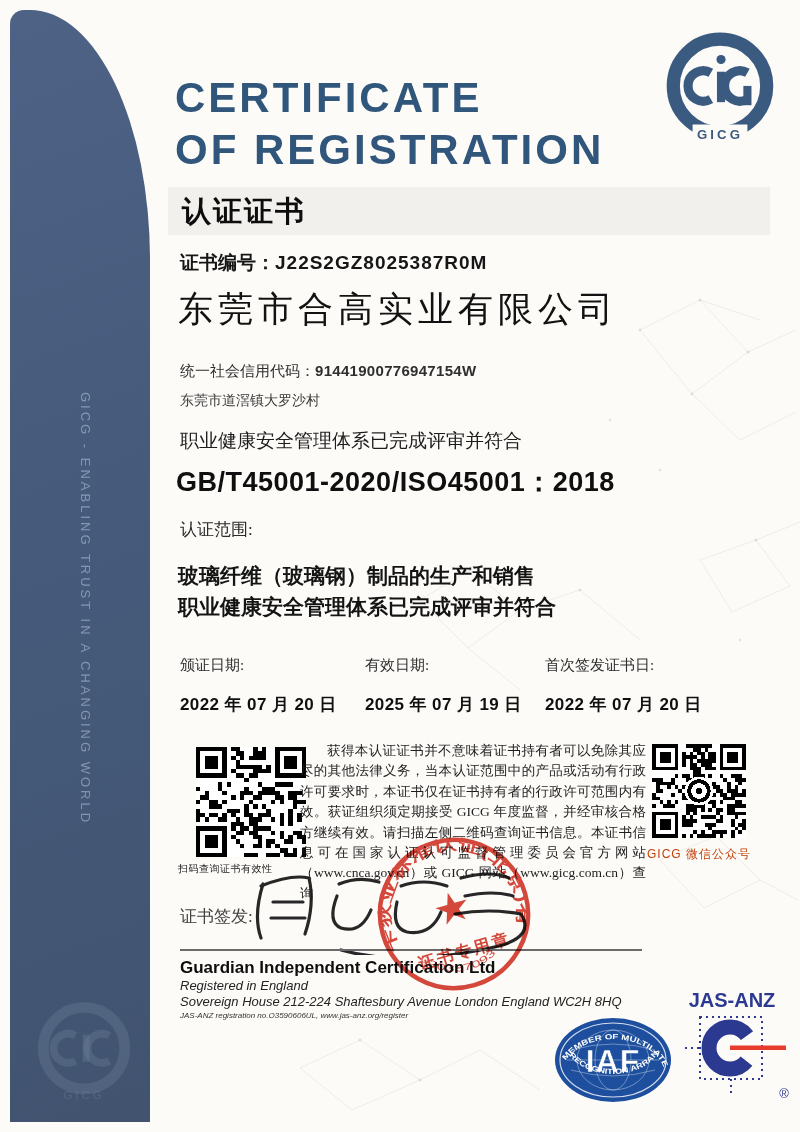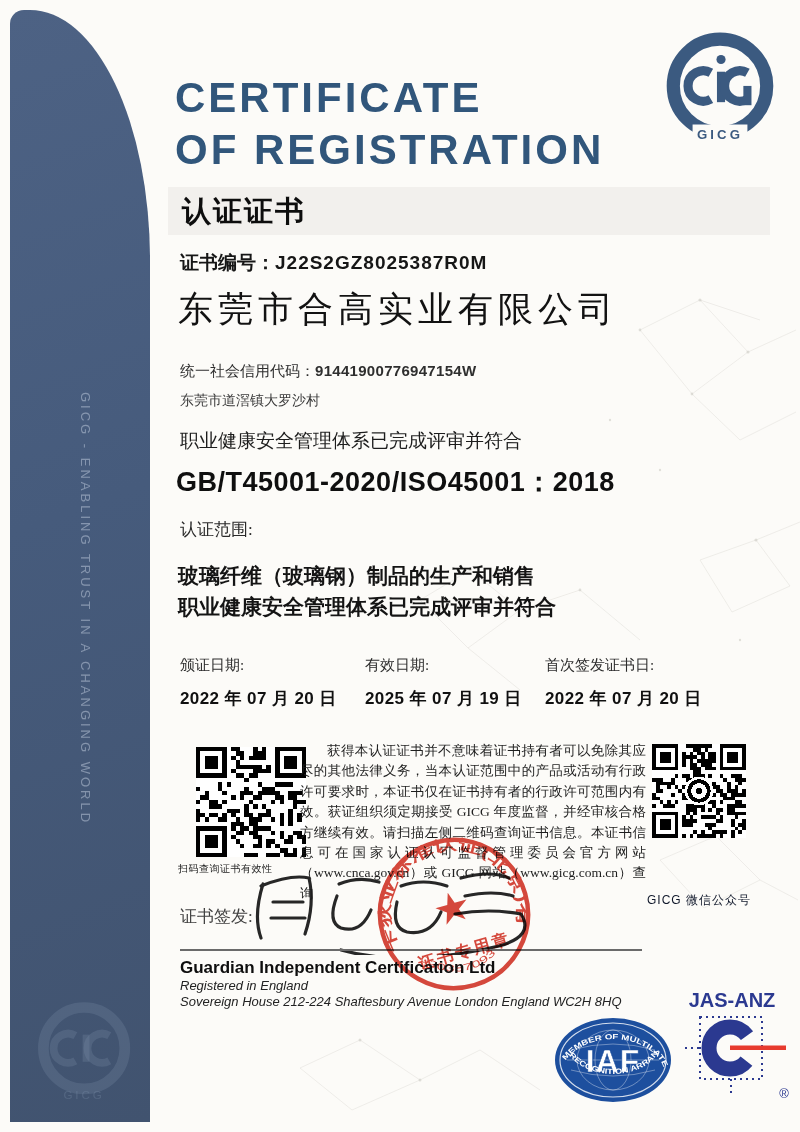--- a/index.html
+++ b/index.html
@@ -31,28 +31,28 @@
   .credit{left:180px;top:362px;font-size:15px;color:#2e2e2e;}
   .credit .val{font-family:"Liberation Sans",sans-serif;font-weight:700;letter-spacing:.3px;}
   .addr{left:180px;top:392px;font-size:14px;color:#3a3a3a;}
   .system{left:180px;top:428px;font-size:19px;color:#1d1d1d;}
   .standard{left:176px;top:464px;font-size:27px;font-weight:bold;letter-spacing:.5px;color:#0f0f0f;}
   .scope-label{left:180px;top:518px;font-size:17px;color:#2a2a2a;text-align:right;}
   .scope{left:178px;top:560px;font-size:21px;font-weight:bold;line-height:31px;color:#141414;}
 
   .date-col{top:656px;}
   .date-col .lab{font-size:15px;color:#2c2c2c;}
-  .date-col .val{margin-top:12px;font-size:17px;font-weight:bold;letter-spacing:.4px;color:#101010;}
+  .date-col .val{margin-top:18px;font-size:17px;font-weight:bold;letter-spacing:.4px;color:#101010;}
 
   .qr-left{left:196px;top:747px;width:110px;height:110px;}
   .qr-left-cap{left:178px;top:862px;width:150px;font-size:10px;color:#1f1f1f;letter-spacing:.5px;}
   .notice{left:300px;top:741px;width:346px;font-size:13.5px;line-height:20.4px;
           text-align:justify;text-indent:2em;color:#1e1e1e;}
   .qr-right{left:652px;top:744px;width:94px;height:94px;}
-  .qr-right-cap{left:636px;top:892px;width:126px;text-align:center;font-size:12px;letter-spacing:1px;color:#0f172a;}
+  .qr-right-cap{left:636px;top:846px;width:126px;text-align:center;font-size:12px;letter-spacing:1px;color:#c2410c;}
 
   .sig-label{left:180px;top:905px;font-size:17px;color:#404040;}
   .sig{left:245px;top:850px;width:300px;height:105px;}
   .sig-line{left:180px;top:949px;width:462px;height:2px;background:#6a6a6a;}
   .stamp{left:374px;top:834px;width:160px;height:160px;transform:rotate(-16deg);
          opacity:.92;mix-blend-mode:multiply;}
 
   .issuer{left:180px;top:958px;}
   .issuer .co{font-size:17px;font-weight:bold;color:#0e0e0e;}
   .issuer .ln{font-style:italic;font-size:13px;line-height:16px;color:#232323;}
@@ -606,20 +606,21 @@
     <text x="80" y="124" text-anchor="middle" font-size="16.5" font-weight="bold" letter-spacing="2.5" fill="#d4392c">证书专用章</text>
     <text font-size="9.5" fill="#d4392c">
       <textPath href="#arcBot" startOffset="8" textLength="84" lengthAdjust="spacingAndGlyphs">020387093</textPath>
     </text>
   </svg>
 
   <div class="abs issuer">
     <div class="co">Guardian Independent Certification Ltd</div>
     <div class="ln">Registered in England</div>
     <div class="ln">Sovereign House 212-224 Shaftesbury Avenue London England WC2H 8HQ</div>
+    <div class="tiny">JAS-ANZ registration no.O3590606UL, www.jas-anz.org/register</div>
   </div>
 
   <svg class="abs iaf" viewBox="0 0 120 88">
     <defs>
       <path id="iafTop" d="M 10 50 A 52 37 0 0 1 110 50"></path>
       <path id="iafBot" d="M 14 36 A 50 36 0 0 0 106 36"></path>
     </defs>
     <ellipse cx="60" cy="44" rx="58" ry="42" fill="#1d4f9e"></ellipse>
     <ellipse cx="60" cy="44" rx="53" ry="37" fill="none" stroke="rgba(255,255,255,.8)" stroke-width="1.2"></ellipse>
     <g stroke="rgba(255,255,255,.45)" stroke-width="0.8" fill="none">

